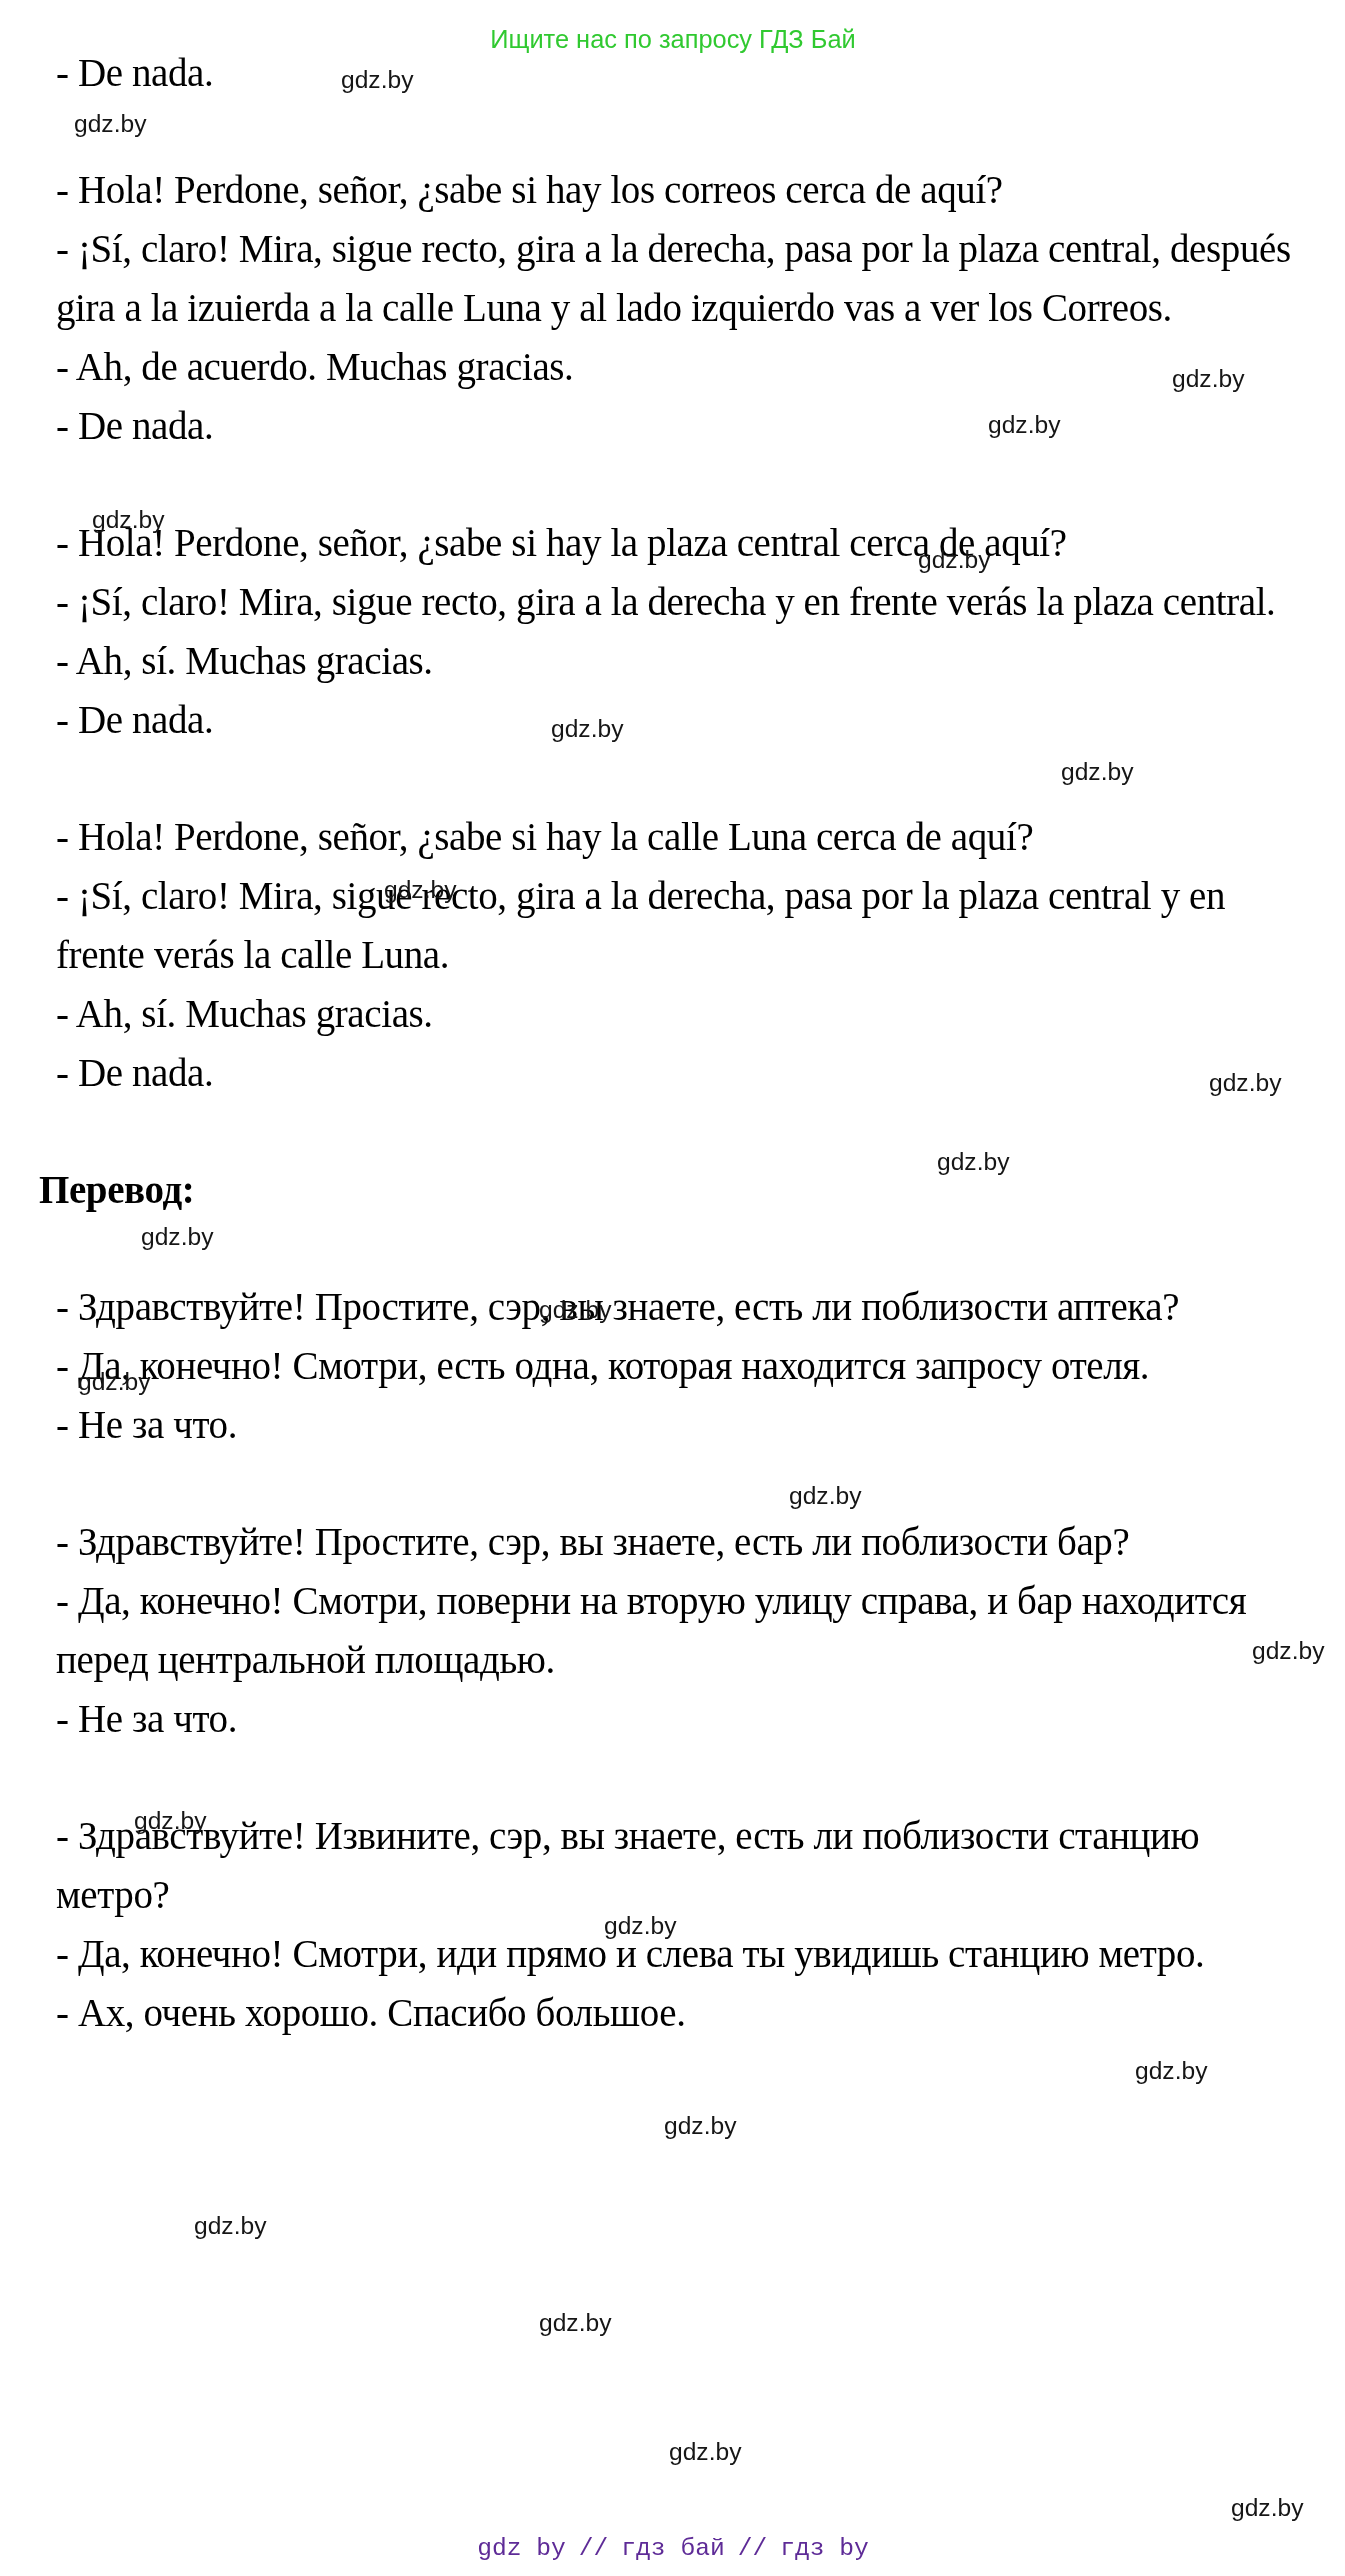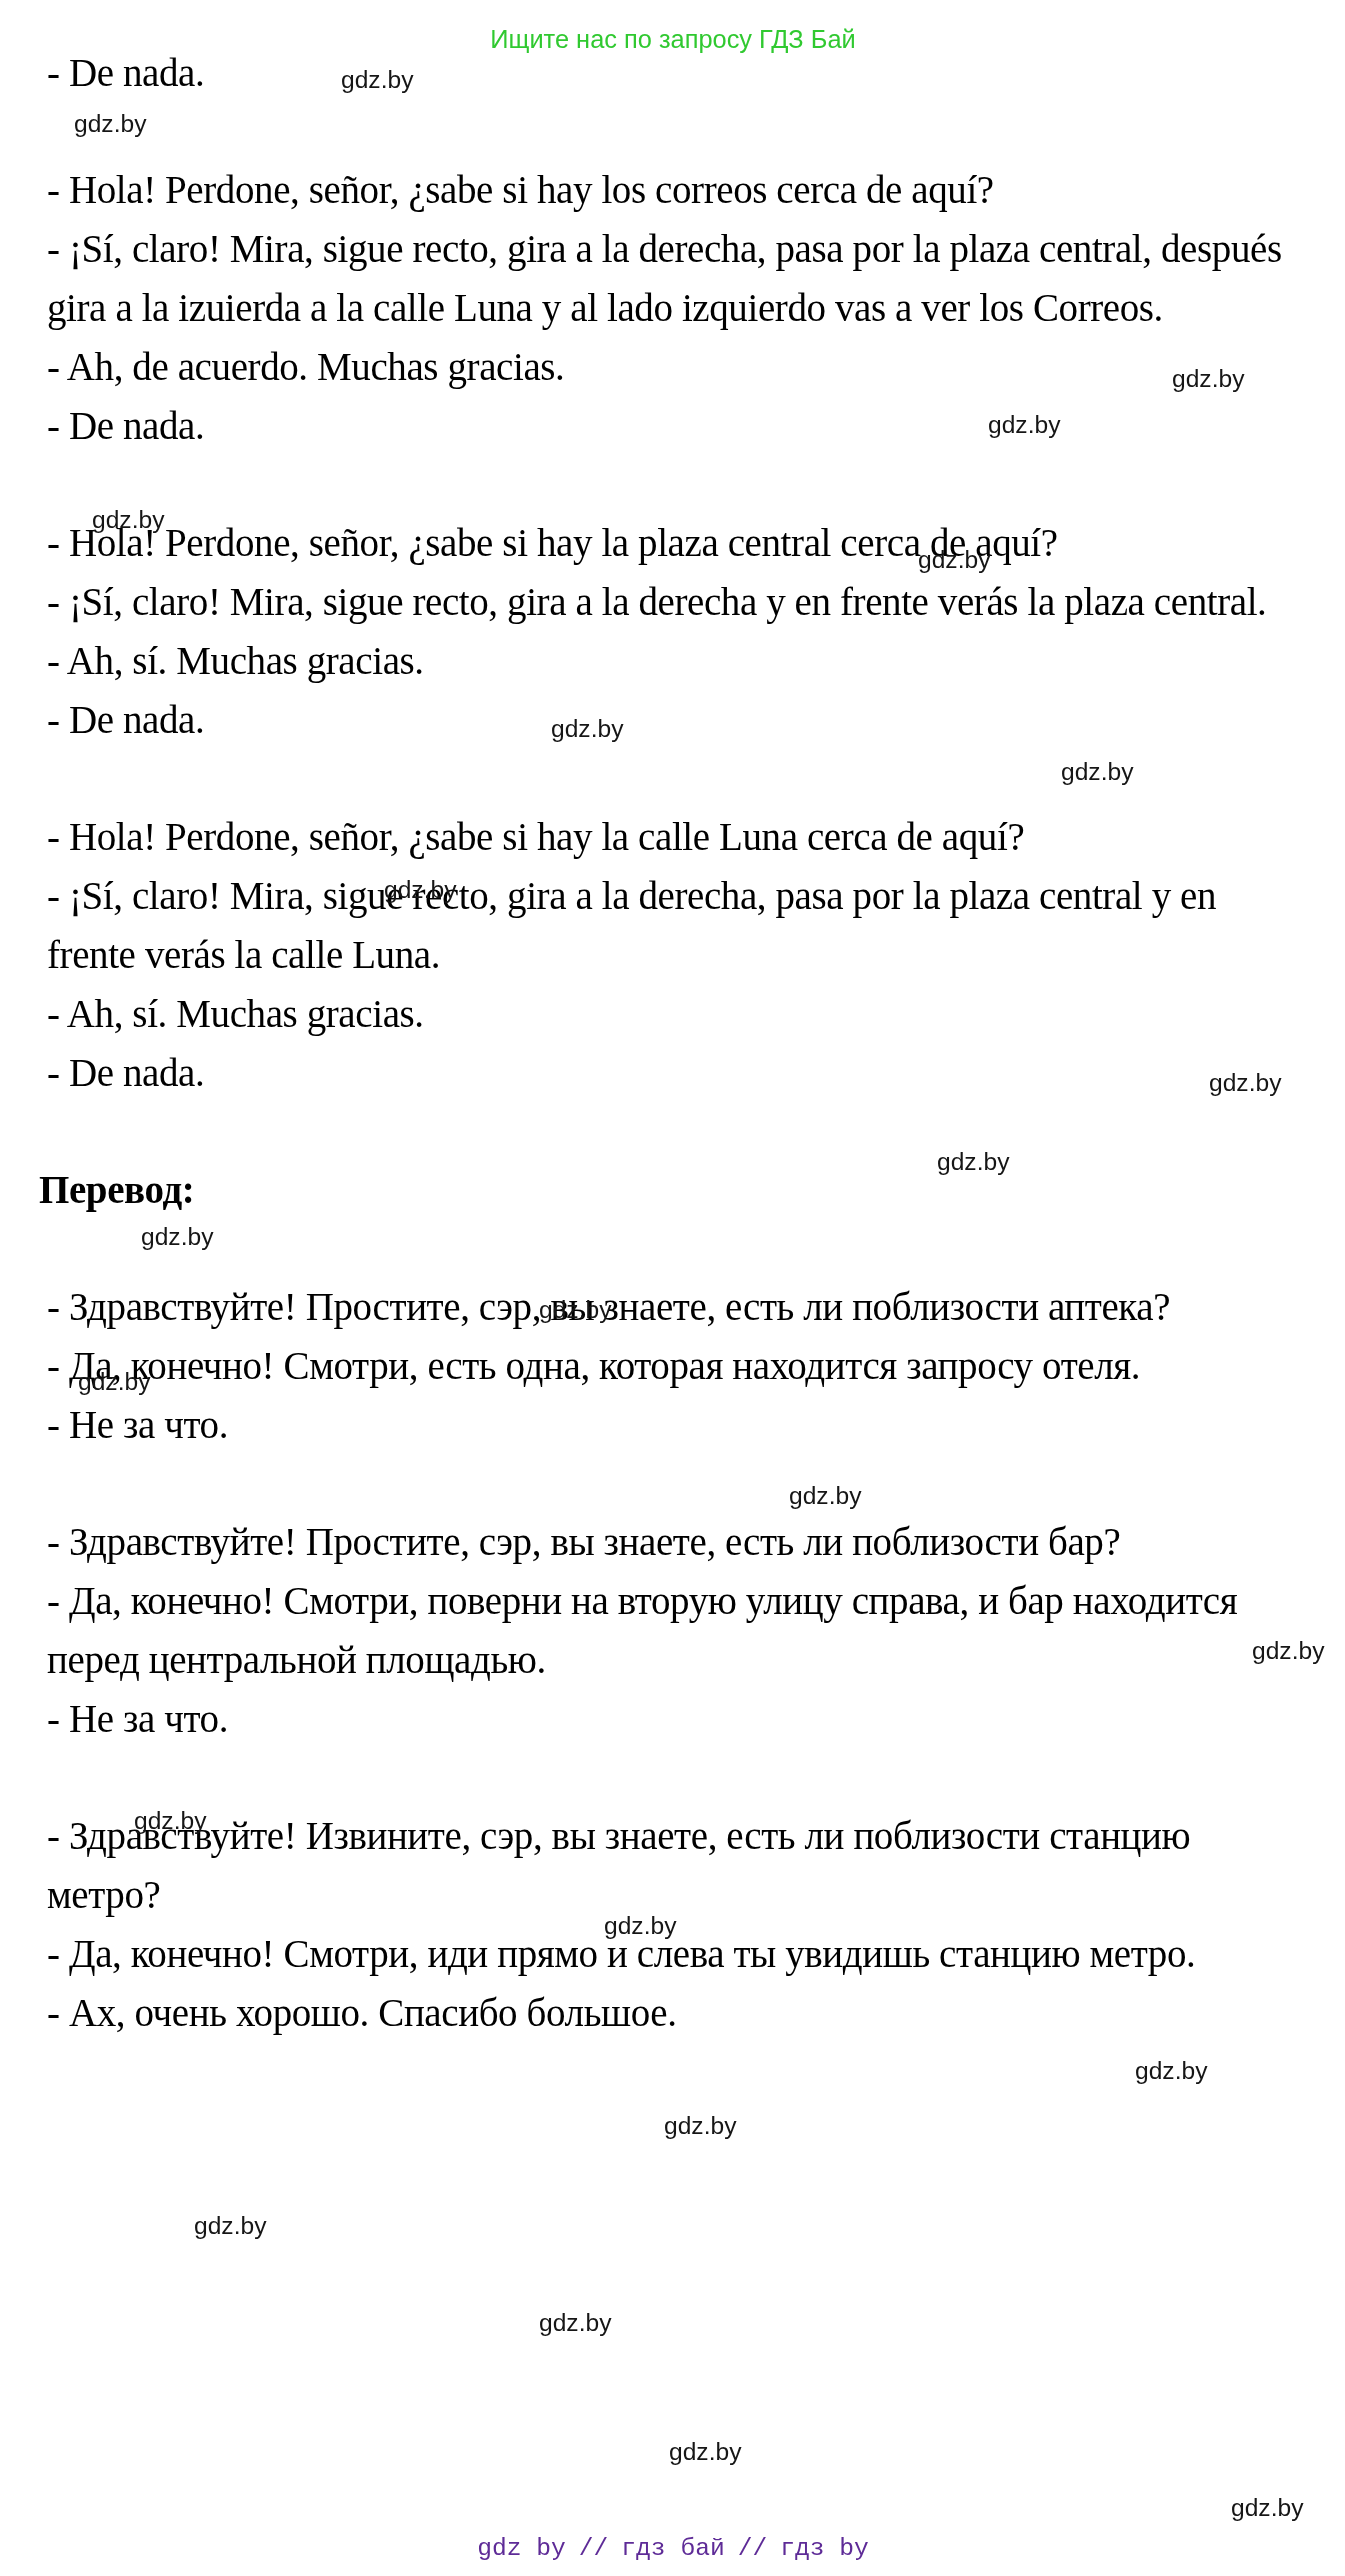--- a/index.html
+++ b/index.html
@@ -22,21 +22,21 @@
     text-align:center;
     font-family:"Liberation Sans", sans-serif;
     font-size:25.4px;line-height:33px;
     color:var(--promo_green);
     margin-top:21px;
   }
   .text-col{
     position:absolute;left:39px;top:43px;width:1262px;
     font-size:39px;line-height:59px;letter-spacing:-0.4px;
   }
-  .block{margin:0 0 58px 8px;font-family:Liberation Serif, serif;}
+  .block{margin:0 0 58px 17px;font-family:Liberation Serif, serif;}
   .block p{margin:0;}
   .translation{font-weight:bold;font-size:39px;line-height:59px;margin:0 0 58px 0;}
   .wm{
     position:absolute;
     font-family:"Liberation Sans", sans-serif;
     font-size:24.6px;line-height:26px;letter-spacing:0;
     color:var(--watermark_gray);
     white-space:nowrap;
   }
   .footer{

